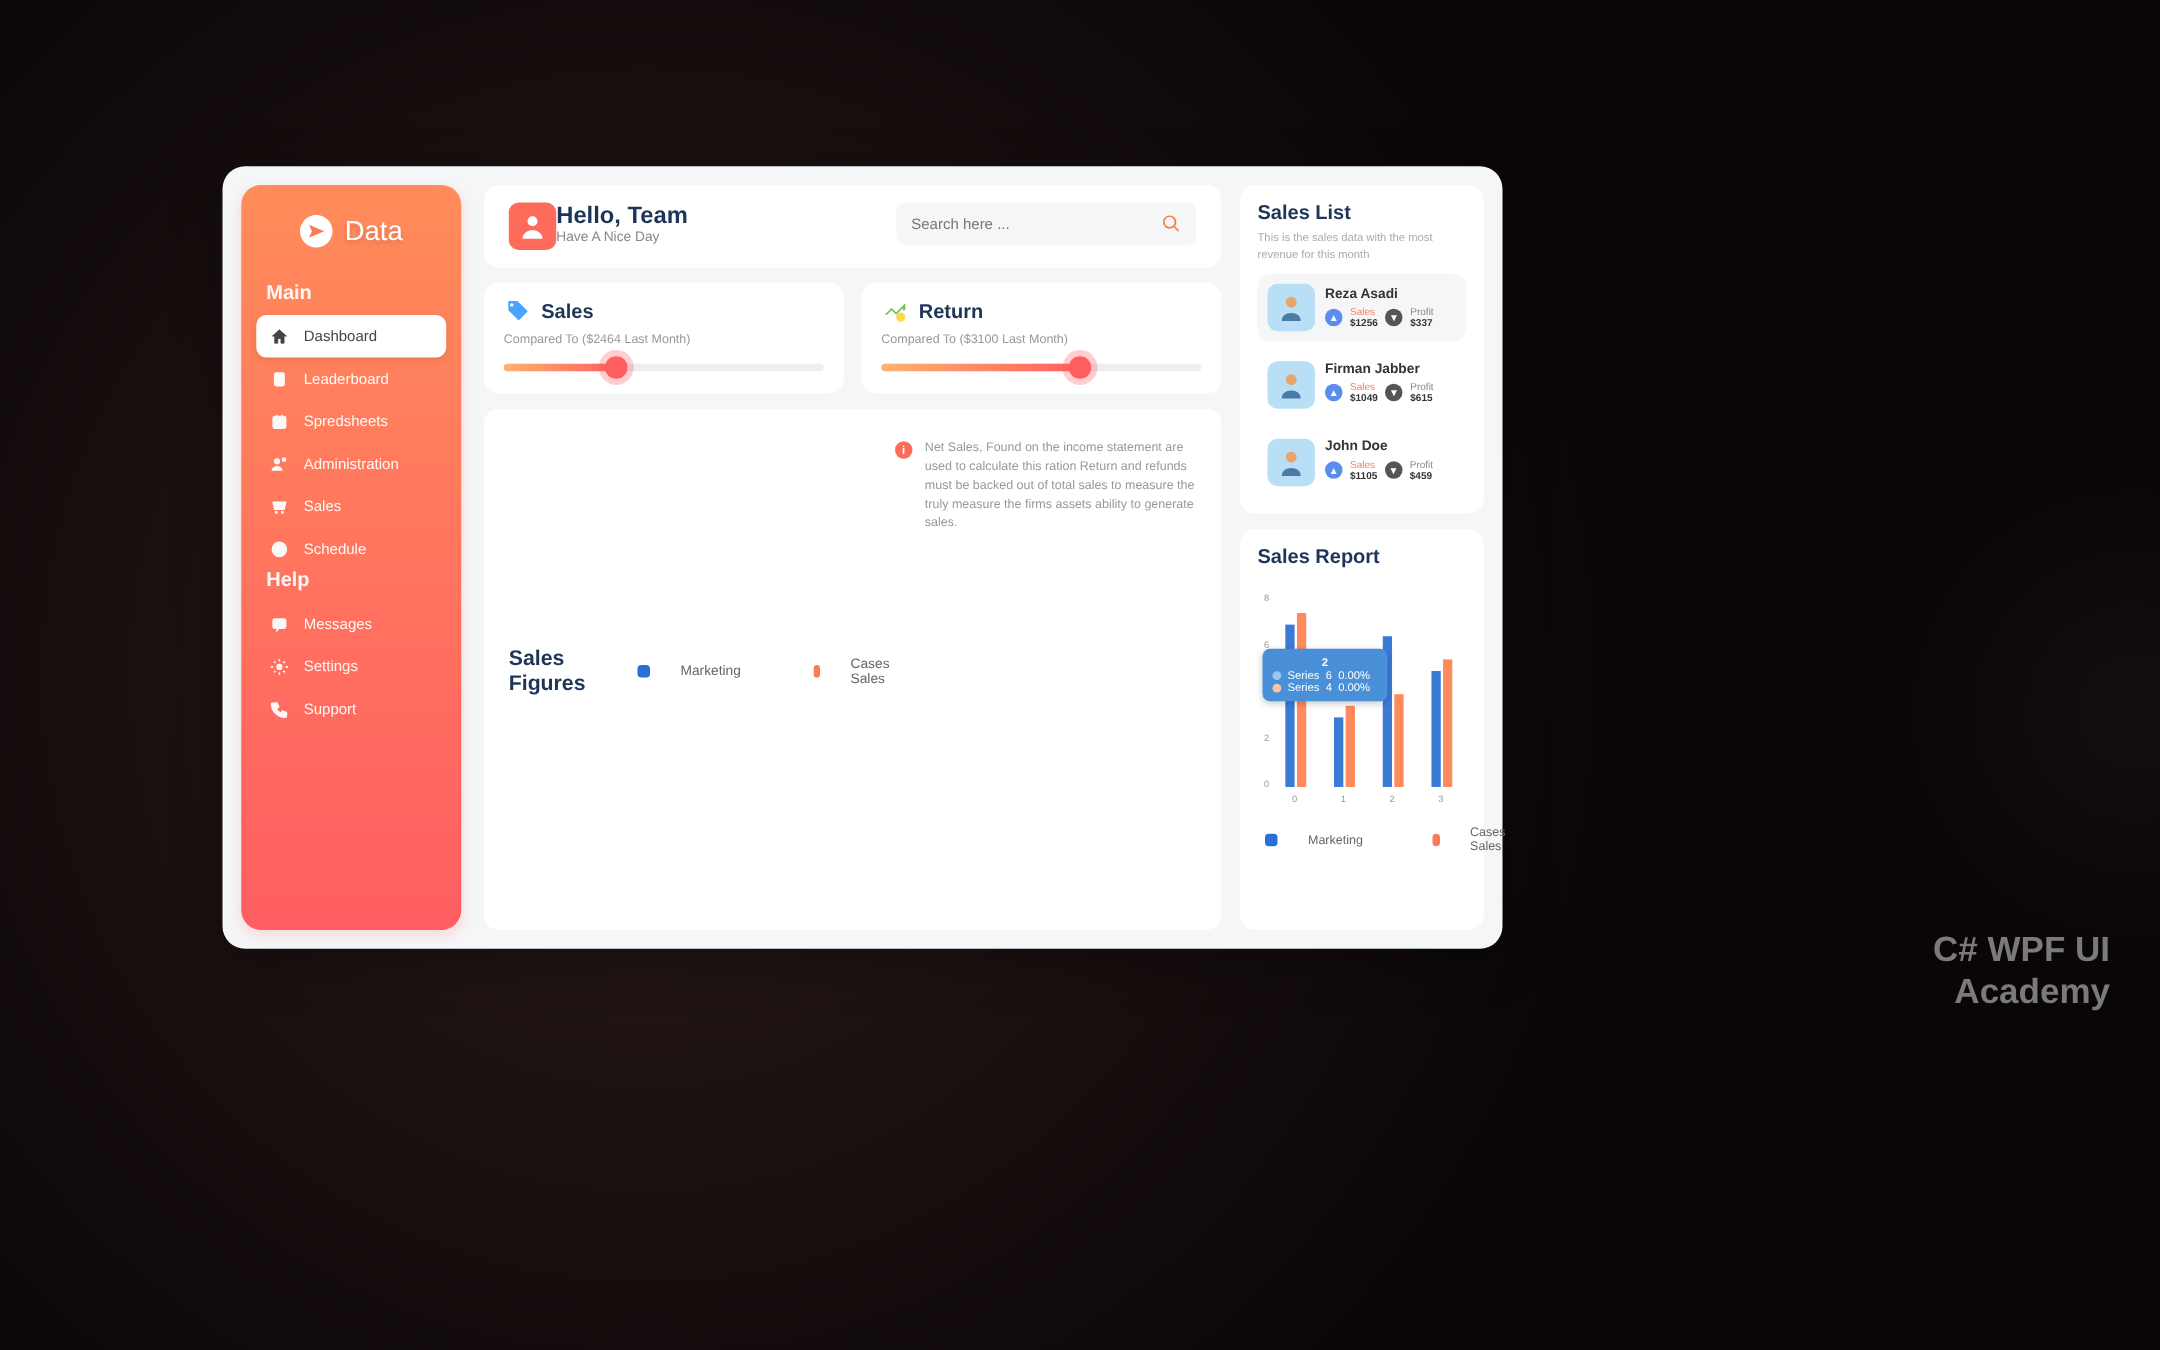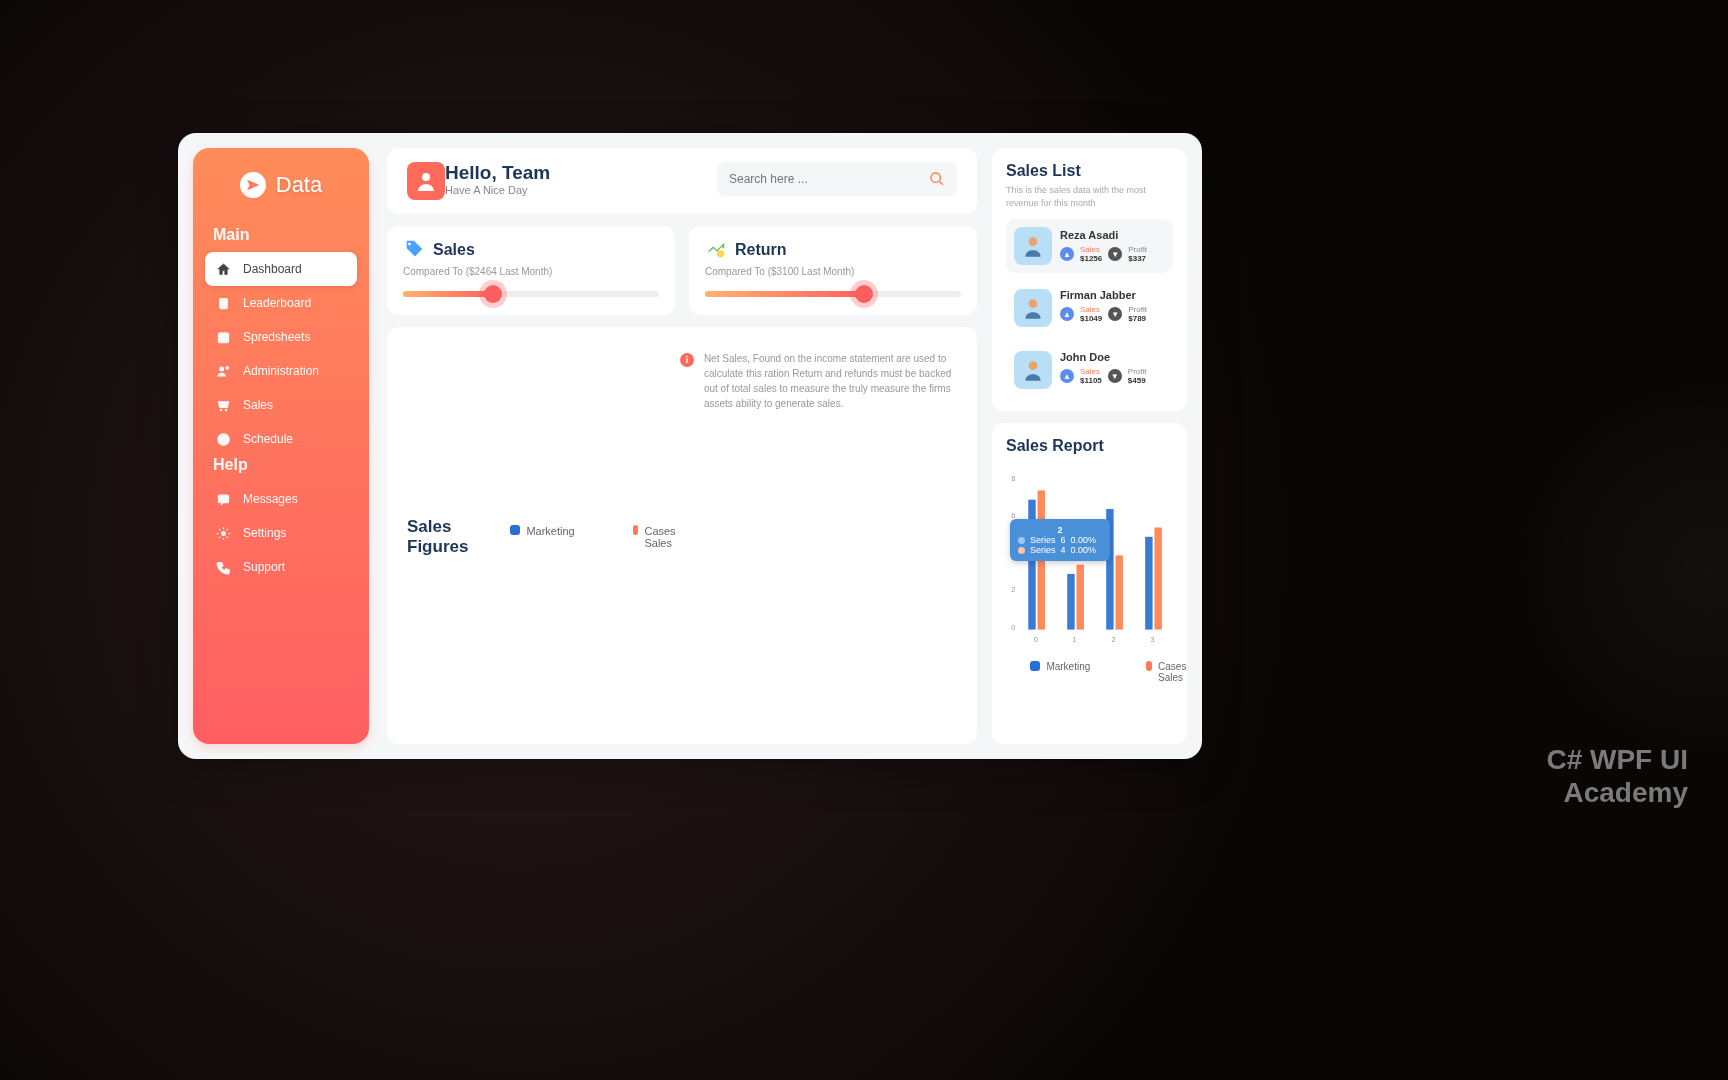--- a/index.html
+++ b/index.html
@@ -31,21 +31,21 @@
 .kpi-icon { width: 22px; height: 20px; display: flex; align-items: center; justify-content: center; }
 .kpi-title { font-size: 16px; font-weight: 700; color: #1d3557; }
 .kpi-sub { font-size: 10px; color: #999; margin-top: 6px; }
 .slider { margin-top: 14px; height: 6px; background: #eee; border-radius: 4px; position: relative; }
 .slider-fill { position: absolute; left: 0; top: 0; height: 100%; border-radius: 4px; background: linear-gradient(90deg, #ffb370, #ff5e5e); }
 .slider-thumb { position: absolute; top: -6px; width: 18px; height: 18px; border-radius: 50%; background: #ff5e5e; box-shadow: 0 0 0 5px rgba(255,94,94,0.3); transform: translateX(-50%); }
 .chart-card { background: #fff; border-radius: 12px; padding: 16px 20px 14px; flex: 1; display: flex; flex-direction: row; }
 .chart-head { display: flex; align-items: center; }
 .chart-title { font-size: 17px; font-weight: 700; color: #1d3557; }
 .legend { margin-left: auto; display: flex; gap: 16px; font-size: 11px; color: #666; }
-.leg-item { display: flex; gap: 6px; padding-left: 42px; }
+.leg-item { display: flex; align-items: center; gap: 24px; padding-left: 42px; }
 .leg-sw { width: 10px; height: 10px; border-radius: 3px; }
 .chart-body { flex: 1; position: relative; margin-top: 13px; }
 .chart-body svg { width: 100%; height: 100%; }
 .chart-foot { display: flex; gap: 10px; margin-top: 8px; align-items: flex-start; }
 .info-icon { width: 14px; height: 14px; border-radius: 50%; background: #ff6b5b; color: #fff; font-size: 9px; font-weight: bold; display: flex; align-items: center; justify-content: center; flex-shrink: 0; margin-top: 2px; }
 .foot-text { font-size: 10px; color: #999; line-height: 1.5; }
 .right-col { width: 210px; padding: 15px 15px 15px 0; display: flex; flex-direction: column; gap: 12px; }
 .side-card { background: #fff; border-radius: 12px; padding: 14px; }
 .side-title { font-size: 16px; font-weight: 700; color: #1d3557; }
 .side-sub { font-size: 9px; color: #aaa; margin-top: 4px; line-height: 1.4; }
@@ -308,21 +308,21 @@
             <div class="sl-name">Firman Jabber</div>
             <div class="sl-stats">
               <span class="arrow-circ up">▲</span>
               <div class="sl-col">
                   <span class="sl-lbl">Sales</span>
                   <span class="sl-val">$1049</span>
                 </div>
               <span class="arrow-circ down">▼</span>
               <div class="sl-col">
                   <span class="sl-lbl p">Profit</span>
-                  <span class="sl-val">$789</span>
+                  <span class="sl-val">$615</span>
                 </div>
             </div>
           </div>
         </div>
         <div class="sl-item">
           <div class="sl-avatar">
               <svg viewBox="0 0 24 24">
                 <circle cx="12" cy="8" r="4" fill="#e8a56b"></circle>
                 <path d="M5 22c0-4 3-6 7-6s7 2 7 6z" fill="#4a7ba6"></path>
               </svg>

